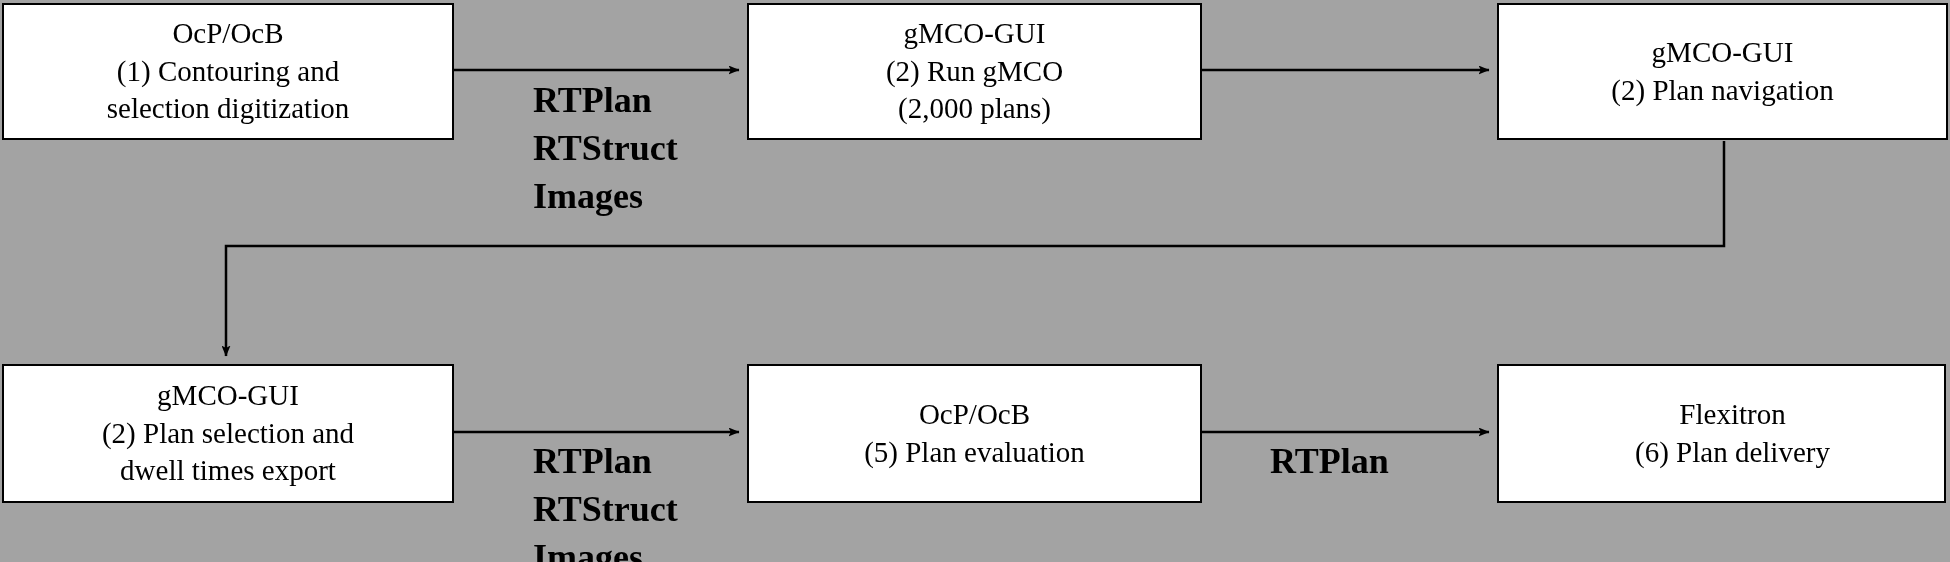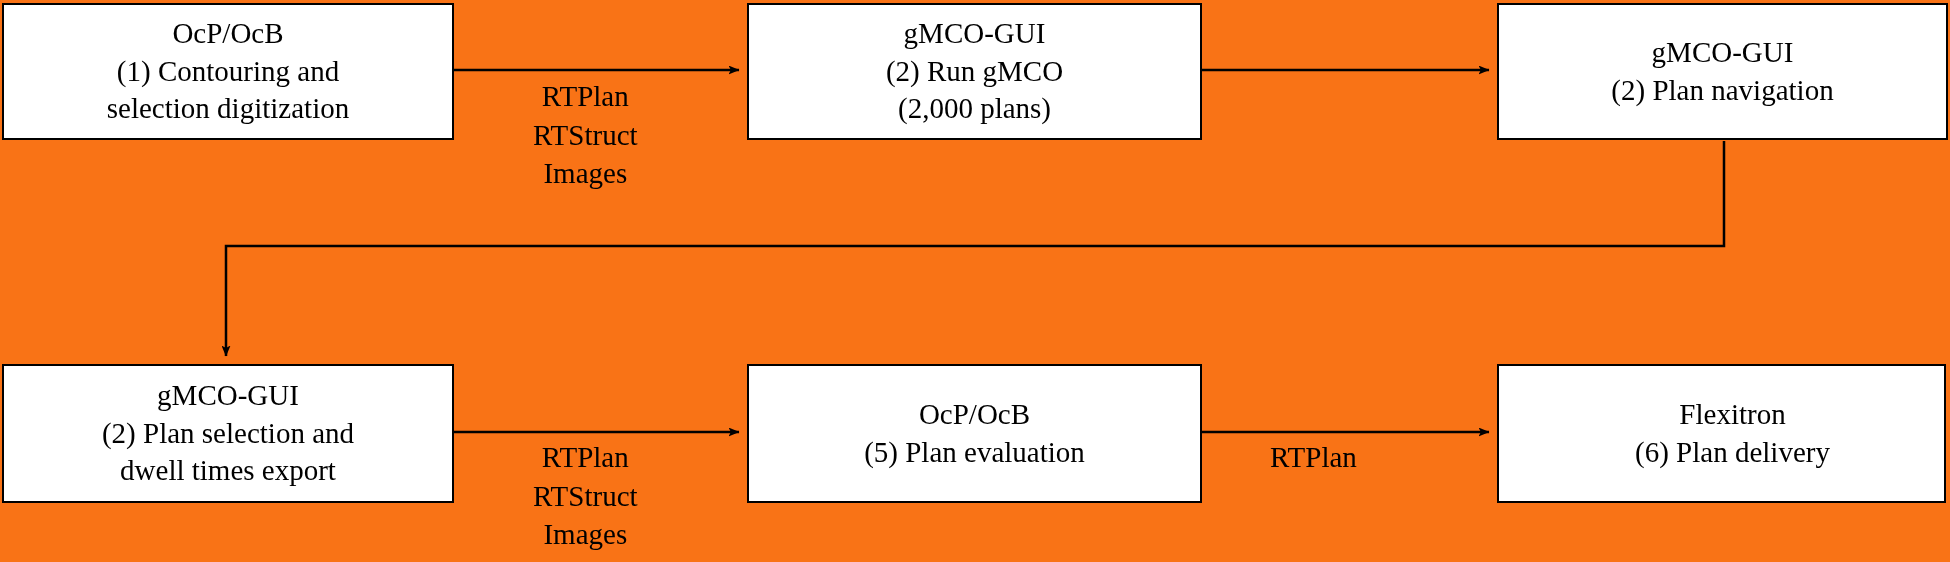--- a/index.html
+++ b/index.html
@@ -8,21 +8,21 @@
     background: #ffffff;
   }
   body {
     font-family: "Liberation Serif", "DejaVu Serif", serif;
     color: #000000;
   }
   #flowchart {
     position: relative;
     width: 1950px;
     height: 562px;
-    background: #f97316;
+    background: #a3a3a3;
     overflow: hidden;
   }
   svg#wires {
     position: absolute;
     left: 0;
     top: 0;
     width: 1950px;
     height: 562px;
     pointer-events: none;
   }
@@ -39,24 +39,25 @@
     line-height: 1.30;
     font-size: 29px;
     padding: 2px 8px;
   }
   .node .ln {
     display: block;
     white-space: nowrap;
   }
   .edge-label {
     position: absolute;
-    font-size: 29px;
+    font-size: 36px;
     line-height: 1.33;
     white-space: nowrap;
-    text-align: center;
+    text-align: left;
+    font-weight: bold;
   }
   .edge-label .ln { display: block; }
 
   
   #node-1 { left: 2px;    top: 3px;   width: 452px; height: 137px; }
   #node-2 { left: 747px;  top: 3px;   width: 455px; height: 137px; }
   #node-3 { left: 1497px; top: 3px;   width: 451px; height: 137px; }
   
   #node-4 { left: 2px;    top: 364px; width: 452px; height: 139px; }
   #node-5 { left: 747px;  top: 364px; width: 455px; height: 139px; }

